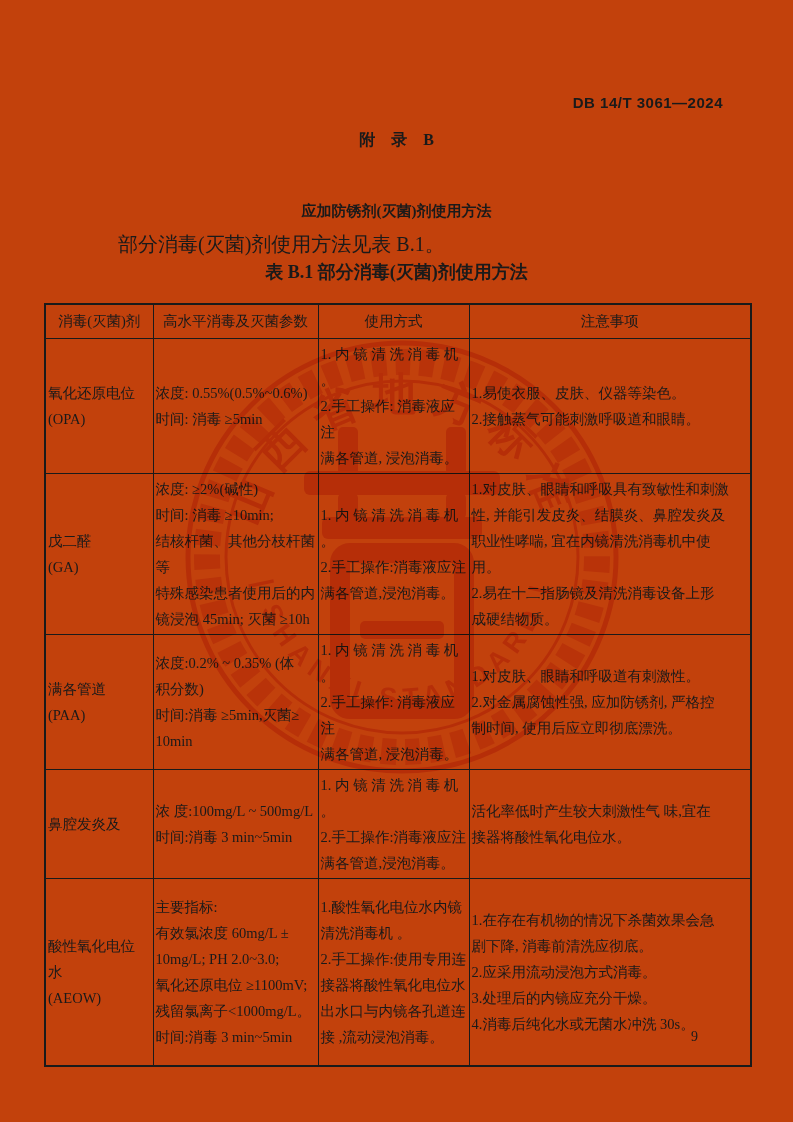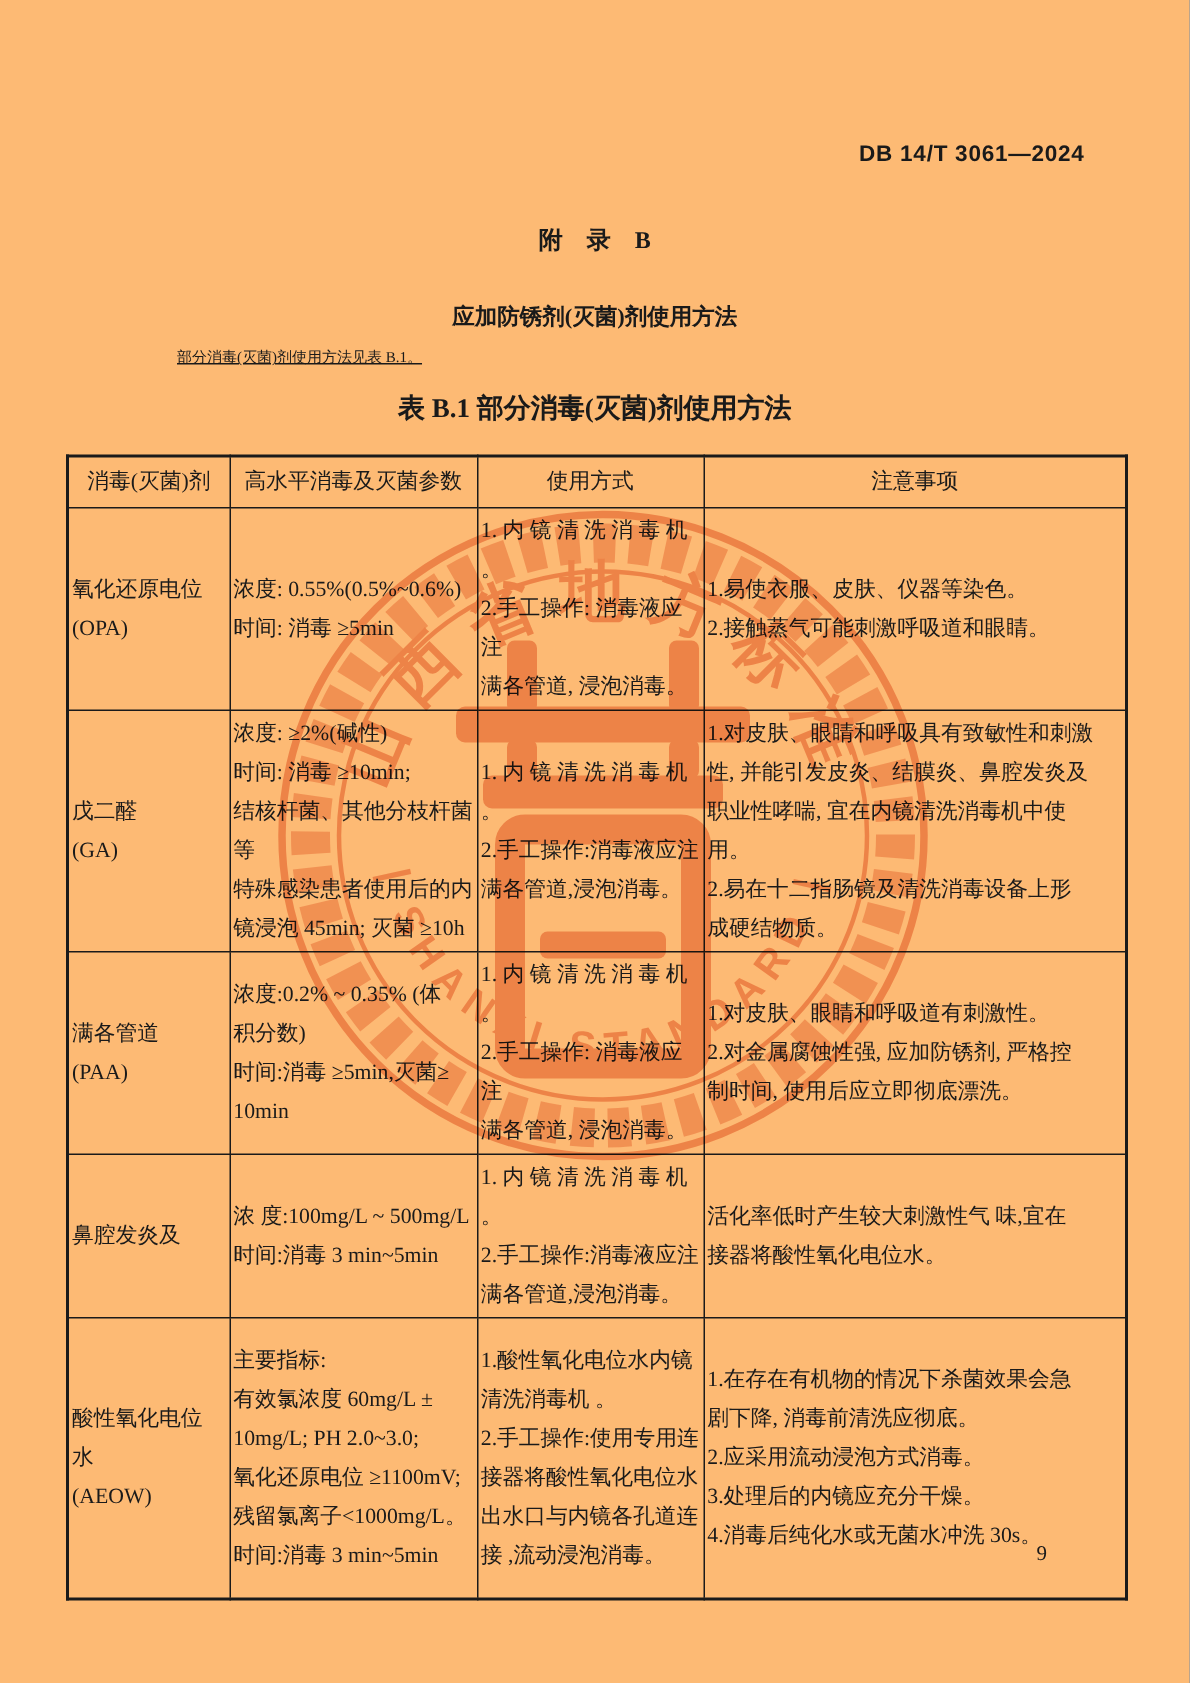--- a/index.html
+++ b/index.html
@@ -1,45 +1,44 @@
 <!DOCTYPE html>
 <html><head>
 <meta charset="utf-8">
 <style>
   html,body{margin:0;padding:0;background:#888;}
   .page{
     position:relative;
     width:793px;height:1122px;
-    background:#fdba74;
+    background:#c2410c;
     margin:0 auto;
     overflow:hidden;
     font-family:"Liberation Serif","DejaVu Serif",serif;
     color:#1a1a1a;
   }
   .doc-number{
     position:absolute;top:94px;right:70px;
     font-family:"Liberation Sans","DejaVu Sans",sans-serif;
     font-weight:bold;font-size:15px;letter-spacing:.5px;
   }
   .h-appendix{
     position:absolute;top:130px;left:0;width:100%;
-    text-align:center;font-weight:bold;font-size:16px;margin-top:20px;
+    text-align:center;font-weight:bold;font-size:16px;
   }
   .h-normative{
     position:absolute;top:168px;left:0;width:100%;
     text-align:center;font-weight:bold;font-size:15px;
   }
   .h-method{
     position:absolute;top:202px;left:0;width:100%;
     text-align:center;font-weight:bold;font-size:15px;
   }
   .intro{
     position:absolute;top:231px;left:118px;
-    font-size:10px;
-    text-decoration:underline;
+    font-size:20px;
   }
   .tbl-caption{
     position:absolute;top:260px;left:0;width:100%;
     text-align:center;font-weight:bold;font-size:18px;
   }
   table.main{
     position:absolute;left:44px;top:303px;
     width:706px;border-collapse:collapse;
     table-layout:fixed;
     font-size:14.5px;

